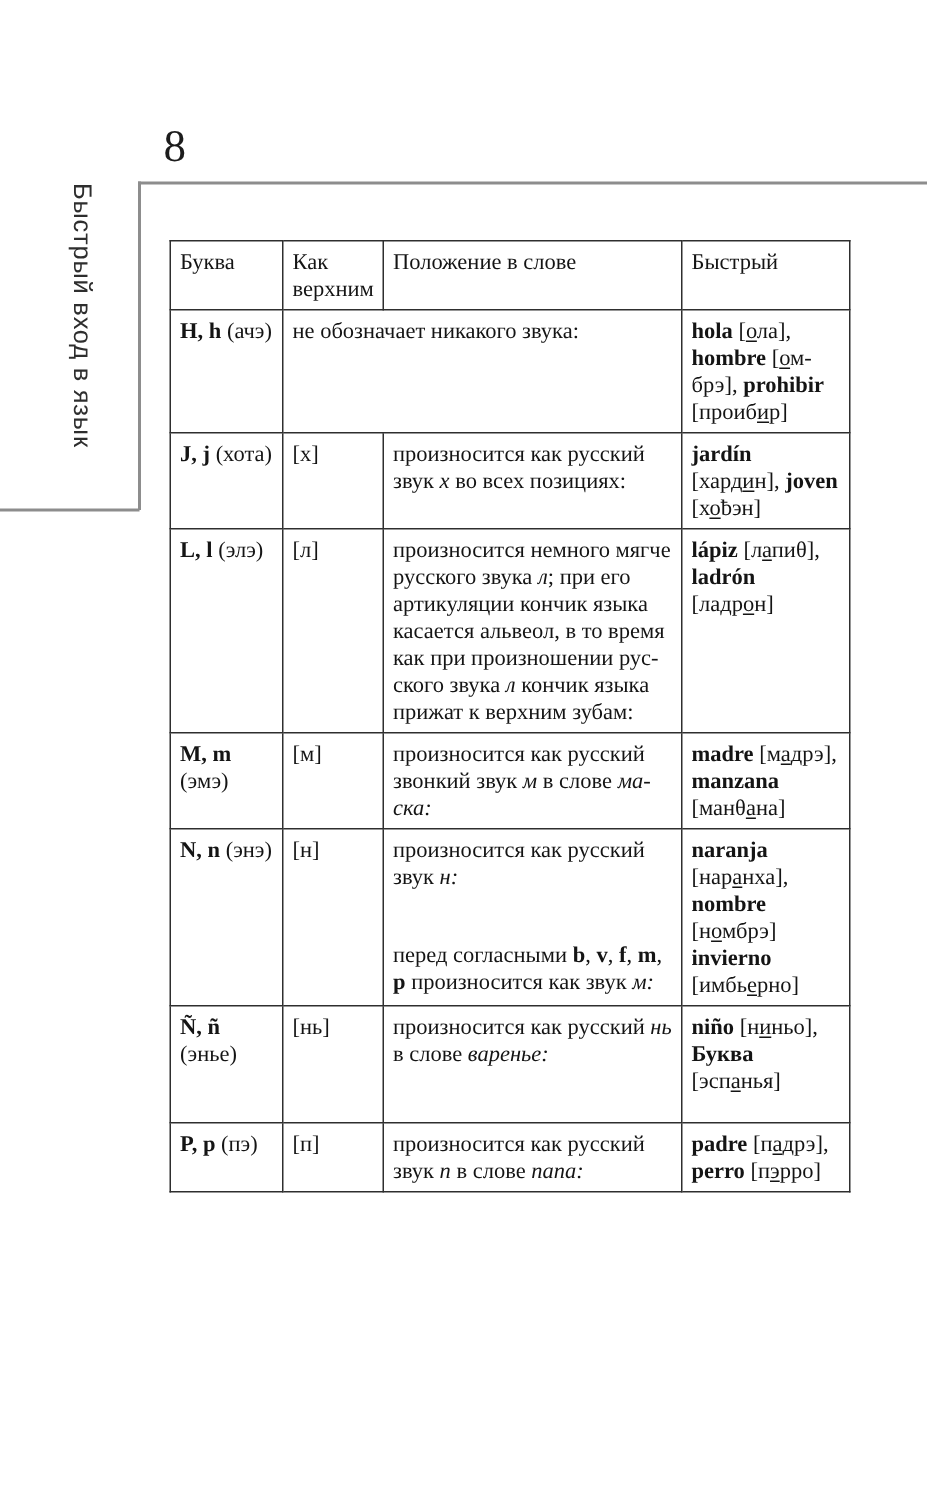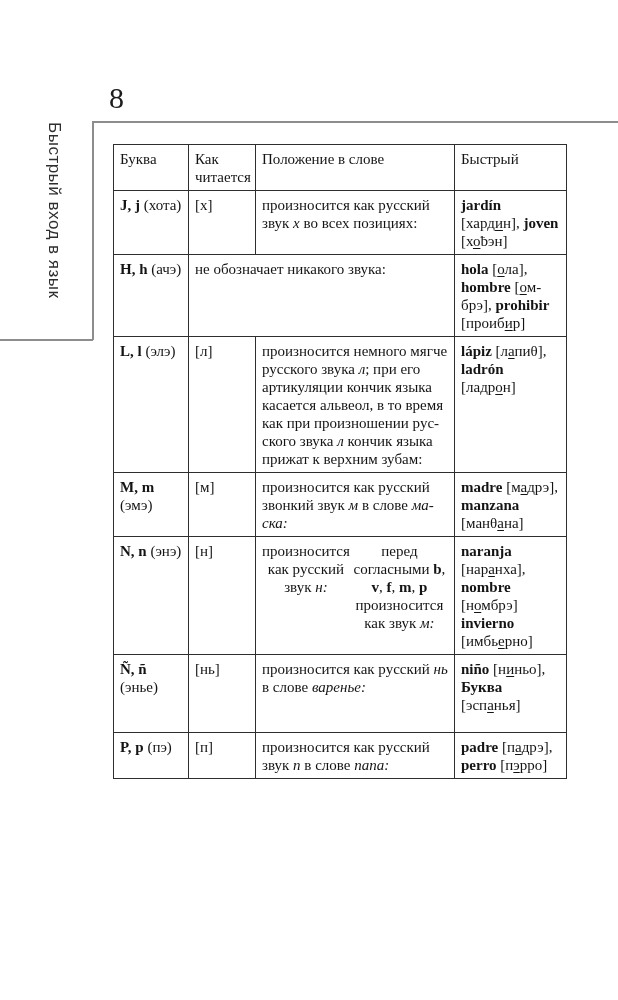--- a/index.html
+++ b/index.html
@@ -27,40 +27,39 @@
     border-top:2px solid #8d8d8d;
   }
   .sidebar-label{
     position:absolute;left:44px;top:122px;height:216px;
     writing-mode:vertical-rl;
     font-family:"Liberation Sans", sans-serif;
     font-size:17px;letter-spacing:0.5px;color:#2e2e2e;
     white-space:nowrap;
   }
   table.ptable{
-    position:absolute;left:113px;top:144px;
+    position:absolute;left:113px;top:160px;
     width:453px;
     border-collapse:collapse;
     font-size:15px;line-height:18px;
     table-layout:fixed;
   }
   .ptable th,.ptable td{
     border:1.6px solid #2e2e2e;
     vertical-align:top;
     text-align:left;
     padding:5px 5px 4px 6px;
     font-weight:normal;
     overflow:hidden;
   }
   .ptable th{font-size:15px;}
   .c-ex b, .c-letter b, .c-pos b{font-weight:bold;}
   .pos-flex{
-    display:flex;flex-direction:row;justify-content:space-between;
+    display:flex;flex-direction:column;justify-content:space-between;
     min-height:106px;
-    text-align:center;
   }
   u{text-underline-offset:2px;}
 </style>
 </head>
 <body>
 
 <div class="page">
 
   <div class="page-number">8</div>
 
@@ -72,36 +71,36 @@
   <table class="ptable">
     <colgroup>
       <col style="width:75px">
         <col style="width:67px">
         <col style="width:199px">
         <col style="width:112px">
     </colgroup>
     <tbody>
         <tr style="height:45px">
       <th>Буква</th>
-      <th>Как читается</th>
+      <th>Как верхним</th>
       <th>Положение в слове</th>
       <th>Быстрый</th>
+    </tr>
+
+    <tr style="height:82px">
+      <td class="c-letter"><b>H, h</b> (ачэ)</td>
+      <td class="c-pos" colspan="2">не обозначает никакого звука:</td>
+      <td class="c-ex"><b>hola</b> [<u>о</u>ла], <b>hombre</b> [<u>о</u>м­брэ], <b>prohibir</b> [проиб<u>и</u>р]</td>
     </tr>
 
     <tr style="height:58px">
       <td class="c-letter"><b>J, j</b> (хота)</td>
       <td class="c-read">[х]</td>
       <td class="c-pos">произносится как русский звук <i>х</i> во всех позициях:</td>
       <td class="c-ex"><b>jardín</b> [хард<u>и</u>н], <b>joven</b> [х<u>о</u>ƀэн]</td>
-    </tr>
-
-    <tr style="height:82px">
-      <td class="c-letter"><b>H, h</b> (ачэ)</td>
-      <td class="c-pos" colspan="2">не обозначает никакого звука:</td>
-      <td class="c-ex"><b>hola</b> [<u>о</u>ла], <b>hombre</b> [<u>о</u>м­брэ], <b>prohibir</b> [проиб<u>и</u>р]</td>
     </tr>
 
 
     <tr style="height:130px">
       <td class="c-letter"><b>L, l</b> (элэ)</td>
       <td class="c-read">[л]</td>
       <td class="c-pos">произносится немного мяг­че русского звука <i>л</i>; при его артикуляции кончик языка касается альвеол, в то время как при произношении рус­ского звука <i>л</i> кончик языка прижат к верхним зубам:</td>
       <td class="c-ex"><b>lápiz</b> [л<u>а</u>пиθ], <b>ladrón</b> [ладр<u>о</u>н]</td>
     </tr>
 

